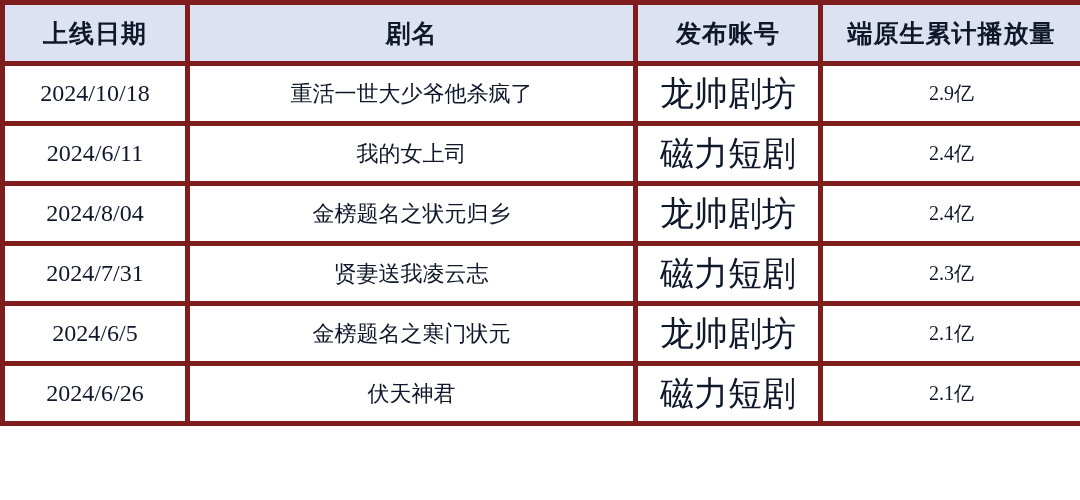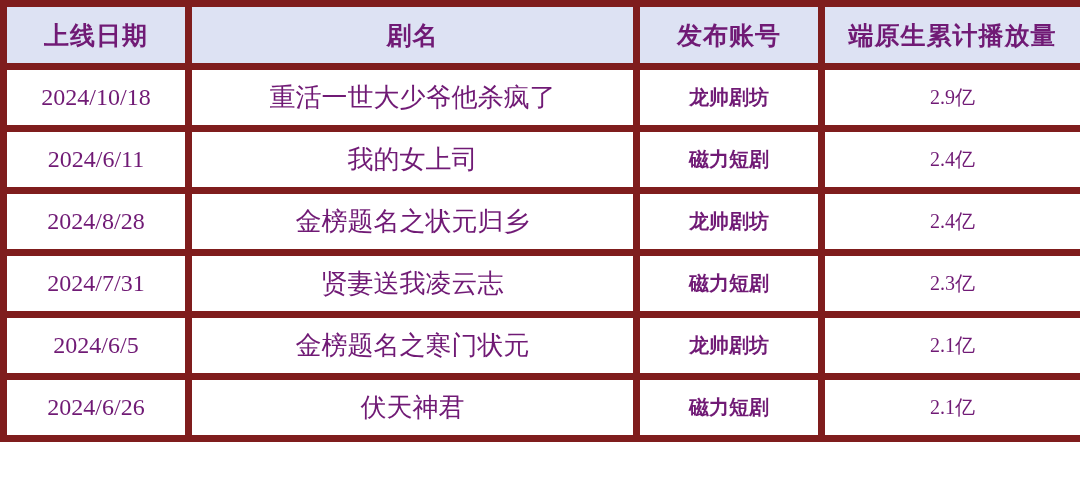--- a/index.html
+++ b/index.html
@@ -23,51 +23,50 @@
     width: 1080px;
     table-layout: fixed;
   }
   table.data-table col.c-date   { width: 185px; }
   table.data-table col.c-title  { width: 448px; }
   table.data-table col.c-acct   { width: 185px; }
   table.data-table col.c-views  { width: 262px; }
 
   table.data-table th,
   table.data-table td {
-    border: 7px solid #7f1d1d;
+    border: 5px solid #7f1d1d;
     text-align: center;
     vertical-align: middle;
     padding: 0 6px;
     white-space: nowrap;
     overflow: hidden;
-    color: #701a75;
+    color: #0f172a;
   }
   table.data-table thead th {
     background: #dde2f3;
     height: 56px;
     font-size: 25px;
     font-weight: 700;
     letter-spacing: 1px;
   }
   table.data-table tbody td {
     background: #ffffff;
     height: 55px;
     font-size: 25px;
     font-weight: 400;
   }
   table.data-table tbody td.cell-date {
     font-size: 24px;
     margin-left: 34px;
   }
   table.data-table tbody td.cell-title {
-    font-size: 26px;
+    font-size: 22px;
   }
   table.data-table tbody td.cell-account {
-    font-size: 20px;
-    font-weight: bold;
+    font-size: 34px;
   }
   table.data-table tbody td.cell-views {
     font-size: 20px;
   }
 </style>
 </head>
 <body>
 
 <div class="table-wrap">
   <table class="data-table">
@@ -92,21 +91,21 @@
         <td class="cell-account">龙帅剧坊</td>
         <td class="cell-views">2.9亿</td>
       </tr>
       <tr>
         <td class="cell-date">2024/6/11</td>
         <td class="cell-title">我的女上司</td>
         <td class="cell-account">磁力短剧</td>
         <td class="cell-views">2.4亿</td>
       </tr>
       <tr>
-        <td class="cell-date">2024/8/28</td>
+        <td class="cell-date">2024/8/04</td>
         <td class="cell-title">金榜题名之状元归乡</td>
         <td class="cell-account">龙帅剧坊</td>
         <td class="cell-views">2.4亿</td>
       </tr>
       <tr>
         <td class="cell-date">2024/7/31</td>
         <td class="cell-title">贤妻送我凌云志</td>
         <td class="cell-account">磁力短剧</td>
         <td class="cell-views">2.3亿</td>
       </tr>

